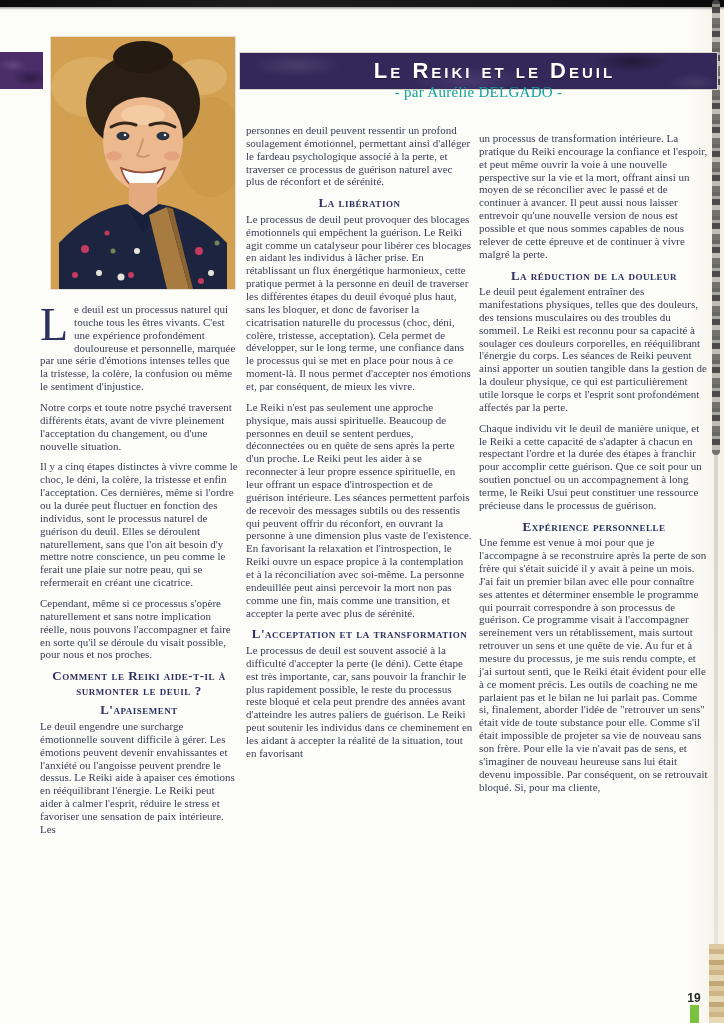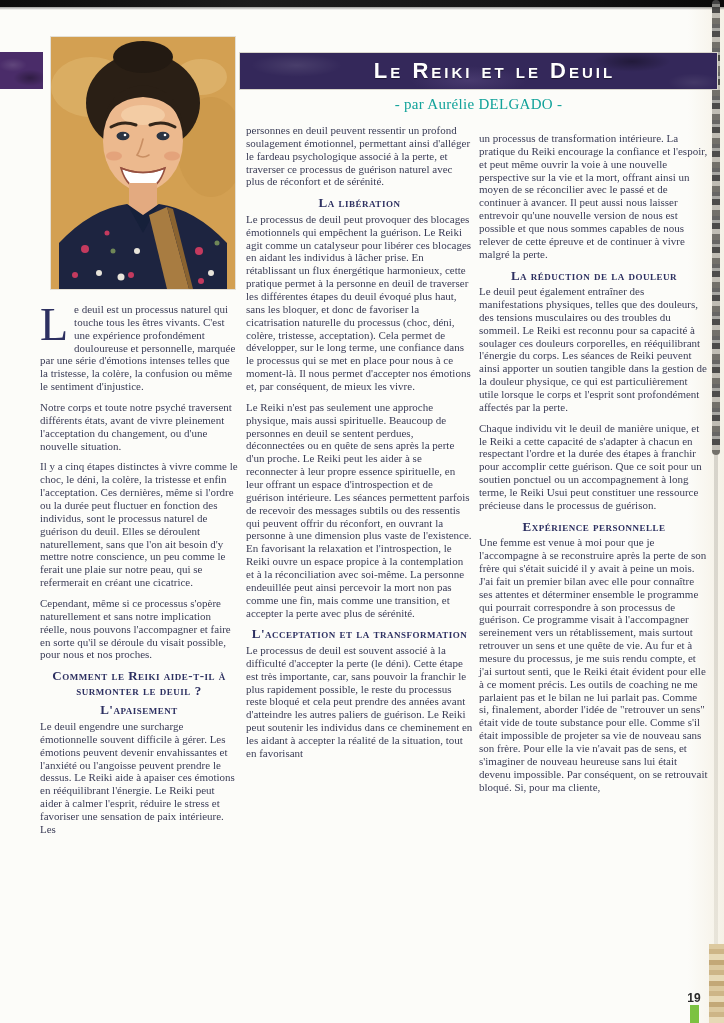--- a/index.html
+++ b/index.html
@@ -30,21 +30,21 @@
     background-color:#34285a;
     background-image:radial-gradient(ellipse 70px 18px at 12% 35%,rgba(255,255,255,.10),transparent 65%),
                      radial-gradient(ellipse 90px 22px at 48% 75%,rgba(140,120,180,.22),transparent 65%),
                      radial-gradient(ellipse 60px 16px at 82% 25%,rgba(0,0,0,.35),transparent 65%),
                      radial-gradient(ellipse 40px 14px at 95% 80%,rgba(255,255,255,.08),transparent 65%);
     box-shadow:0 0 0 1px #d8d5cc inset;
     display:flex;align-items:center;justify-content:center;}
   .banner-title{color:#ffffff;font-family:"Liberation Sans","DejaVu Sans",sans-serif;
     font-weight:bold;font-variant:small-caps;font-size:22px;letter-spacing:3px;
     text-shadow:0 1px 1px rgba(0,0,0,.45);margin-left:32px;}
-  .byline{position:absolute;left:239px;top:96px;width:479px;text-align:center;
+  .byline{position:absolute;left:239px;top:84px;width:479px;text-align:center;
     color:#11a29a;font-size:15px;letter-spacing:.3px;}
   
   .photo{position:absolute;left:51px;top:37px;width:184px;height:252px;box-shadow:0 0 0 1px #e4e0d6;}
   
   .col{position:absolute;color:#3b3d57;font-size:11px;line-height:1.17;text-align:left;}
   .col-left{left:40px;top:303px;width:198px;}
   .col-mid{left:246px;top:124px;width:227px;}
   .col-right{left:479px;top:132px;width:230px;}
   .para{margin:0 0 8px 0;}
   .heading{margin:5px 0 2px 0;text-align:center;color:#2d3061;font-weight:600;

